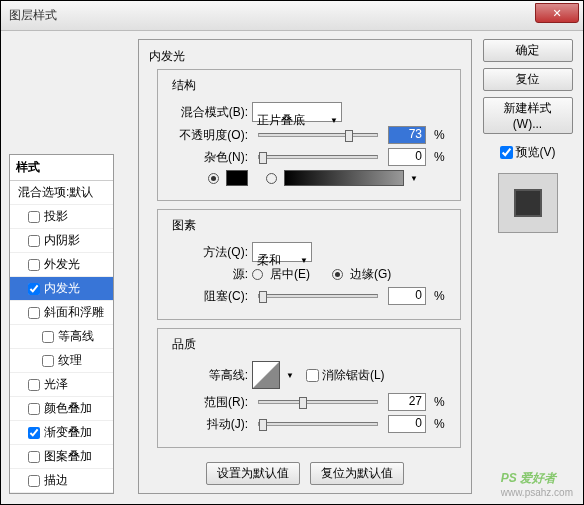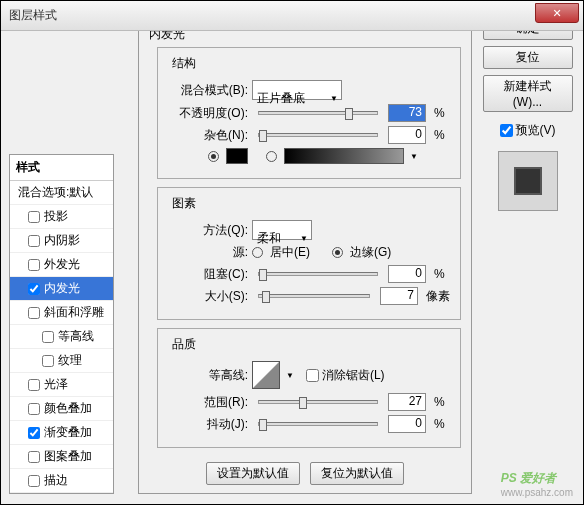--- a/index.html
+++ b/index.html
@@ -166,28 +166,20 @@
             <span>边缘(G)</span>
           </div>
           <div class="row">
             <span class="row-label">阻塞(C):</span>
             <span class="slider">
                 <span class="slider-thumb" style="left:0%"></span>
               </span>
             <span class="num-input">0</span>
             <span class="unit">%</span>
           </div>
-          <div class="row">
-            <span class="row-label">大小(S):</span>
-            <span class="slider">
-                <span class="slider-thumb" style="left:3%"></span>
-              </span>
-            <span class="num-input">7</span>
-            <span class="unit">像素</span>
-          </div>
         </div>
 
         <div class="fieldset">
           <div class="fieldset-legend">品质</div>
           <div class="row">
             <span class="row-label">等高线:</span>
             <span class="contour"></span>
             <span style="font-size:8px;margin:0 8px 0 2px">▼</span>
             <span class="checkbox-inline">
                 <input type="checkbox" style="">

